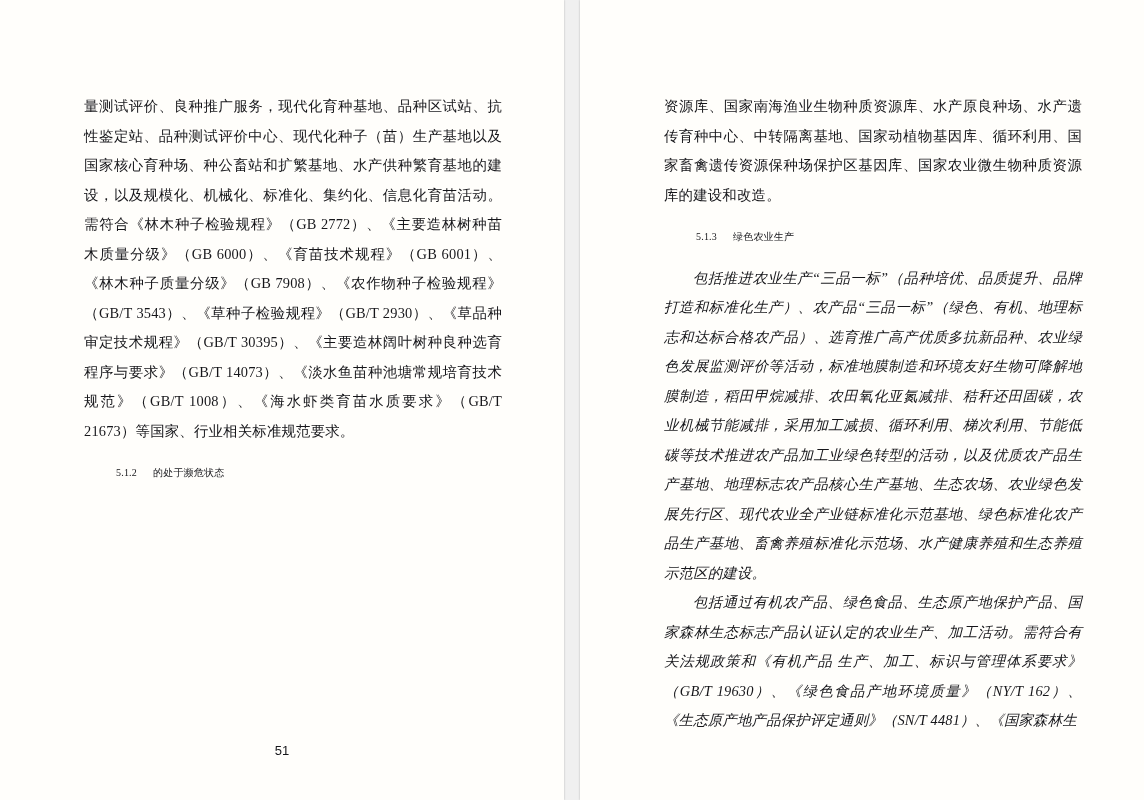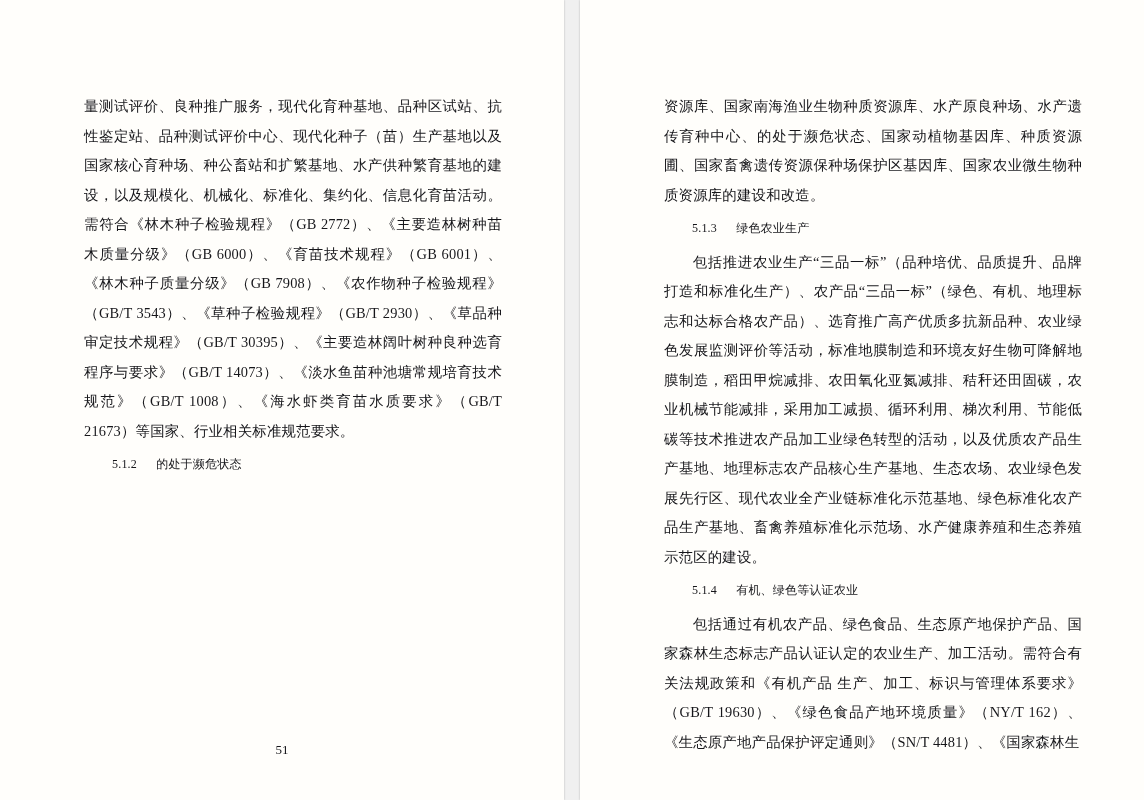--- a/index.html
+++ b/index.html
@@ -42,59 +42,59 @@
     line-height: 29.5px;
     color: #16161a;
     text-align: justify;
     text-justify: inter-ideograph;
     letter-spacing: 0.2px;
     margin: 0;
     font-family: "Liberation Serif", "DejaVu Serif", serif;
   }
   .para.indent {
     text-indent: 2em;
+    font-style: italic;
   }
   .heading {
-    font-size: 12px;
+    font-size: 10px;
     line-height: 29.5px;
     color: #16161a;
-    margin: 4px;
+    margin: 12px;
     text-indent: 2em;
     letter-spacing: 0.2px;
   }
   .heading .num {
     margin-right: 1.6em;
   }
   .page-number {
     position: absolute;
     bottom: 42px;
     left: 0;
     right: 0;
     text-align: center;
     font-size: 13px;
     color: #16161a;
-    font-family: Liberation Serif, serif;
+    font-family: Liberation Sans, sans-serif;
   }
 </style>
 </head>
 <body>
 
 <div class="viewer">
 
   <div class="page">
     <div class="page-inner">
       <p class="para">量测试评价、良种推广服务，现代化育种基地、品种区试站、抗性鉴定站、品种测试评价中心、现代化种子（苗）生产基地以及国家核心育种场、种公畜站和扩繁基地、水产供种繁育基地的建设，以及规模化、机械化、标准化、集约化、信息化育苗活动。需符合《林木种子检验规程》（GB 2772）、《主要造林树种苗木质量分级》（GB 6000）、《育苗技术规程》（GB 6001）、《林木种子质量分级》（GB 7908）、《农作物种子检验规程》（GB/T 3543）、《草种子检验规程》（GB/T 2930）、《草品种审定技术规程》（GB/T 30395）、《主要造林阔叶树种良种选育程序与要求》（GB/T 14073）、《淡水鱼苗种池塘常规培育技术规范》（GB/T 1008）、《海水虾类育苗水质要求》（GB/T 21673）等国家、行业相关标准规范要求。</p>
       <p class="heading"><span class="num">5.1.2</span><span>的处于濒危状态</span></p>
     </div>
     <div class="page-number">51</div>
   </div>
 
   <div class="page">
     <div class="page-inner">
-      <p class="para">资源库、国家南海渔业生物种质资源库、水产原良种场、水产遗传育种中心、的处于濒危状态、国家动植物基因库、种质资源圃、国家畜禽遗传资源保种场保护区基因库、国家农业微生物种质资源库的建设和改造。</p>
+      <p class="para">资源库、国家南海渔业生物种质资源库、水产原良种场、水产遗传育种中心、中转隔离基地、国家动植物基因库、循环利用、国家畜禽遗传资源保种场保护区基因库、国家农业微生物种质资源库的建设和改造。</p>
       <p class="heading"><span class="num">5.1.3</span><span>绿色农业生产</span></p>
       <p class="para indent">包括推进农业生产“三品一标”（品种培优、品质提升、品牌打造和标准化生产）、农产品“三品一标”（绿色、有机、地理标志和达标合格农产品）、选育推广高产优质多抗新品种、农业绿色发展监测评价等活动，标准地膜制造和环境友好生物可降解地膜制造，稻田甲烷减排、农田氧化亚氮减排、秸秆还田固碳，农业机械节能减排，采用加工减损、循环利用、梯次利用、节能低碳等技术推进农产品加工业绿色转型的活动，以及优质农产品生产基地、地理标志农产品核心生产基地、生态农场、农业绿色发展先行区、现代农业全产业链标准化示范基地、绿色标准化农产品生产基地、畜禽养殖标准化示范场、水产健康养殖和生态养殖示范区的建设。</p>
-      <p class="heading"><span class="num">5.1.4</span><span>有机、绿色等认证农业</span></p>
       <p class="para indent">包括通过有机农产品、绿色食品、生态原产地保护产品、国家森林生态标志产品认证认定的农业生产、加工活动。需符合有关法规政策和《有机产品  生产、加工、标识与管理体系要求》（GB/T 19630）、《绿色食品产地环境质量》（NY/T 162）、《生态原产地产品保护评定通则》（SN/T 4481）、《国家森林生</p>
     </div>
   </div>
 
 </div>
 
 </body></html>

